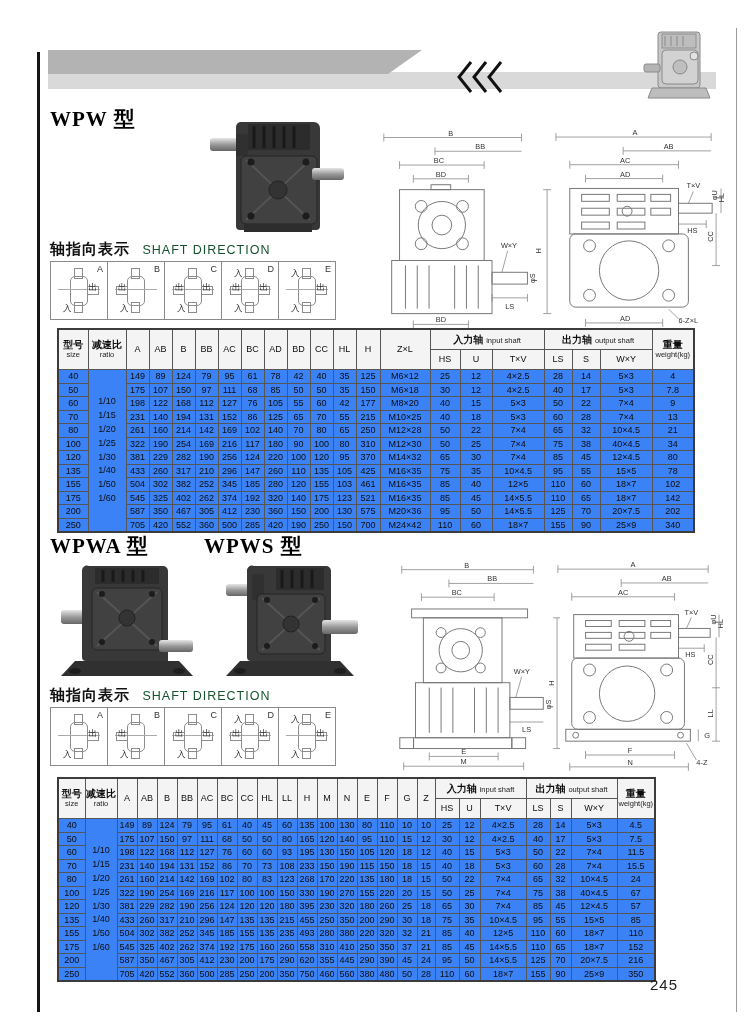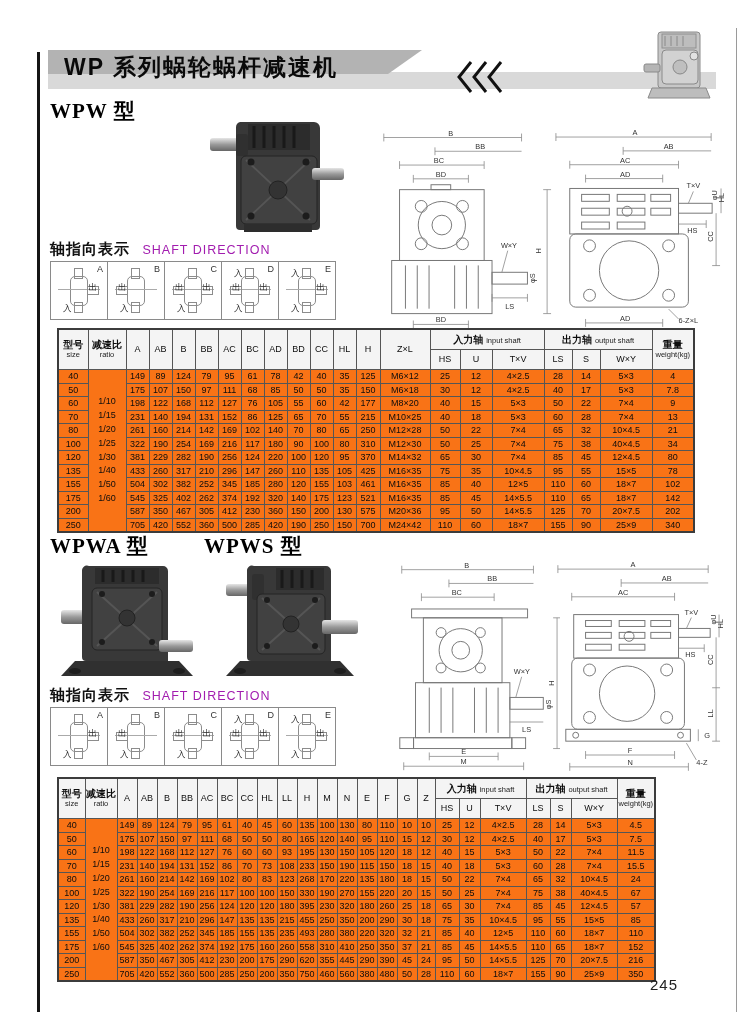--- a/index.html
+++ b/index.html
@@ -15,42 +15,42 @@
   #band-light{left:48px;top:72px;width:668px;height:17px;background:#d9d9d9;}
   #band-dark{left:48px;top:50px;width:340px;height:24px;background:#b3b3b3;}
   #band-slant{left:388px;top:50px;width:0;height:0;border-top:24px solid #b3b3b3;border-right:34px solid transparent;}
   #page-title{left:64px;top:52px;font-size:23px;font-weight:bold;letter-spacing:2px;color:#0a0a0a;}
   #chevrons{left:455px;top:60px;}
   #header-photo{left:638px;top:26px;}
 
   
   .model-heading{font-family:"Liberation Serif",serif;font-weight:bold;font-size:21px;letter-spacing:1px;color:#000;}
   .sd-heading .zh{font-size:15px;font-weight:bold;letter-spacing:1px;}
-  .sd-heading .en{font-size:12.5px;color:#a21caf;margin-left:8px;letter-spacing:1px;}
+  .sd-heading .en{font-size:12.5px;color:#14532d;margin-left:8px;letter-spacing:1px;}
 
   
   .sd-strip{display:flex;}
   .sd-cell{position:relative;width:56px;height:57px;border:1px solid #8a8a8a;border-left:none;background:#fff;}
   .sd-cell:first-child{border-left:1px solid #8a8a8a;}
   .sd-letter{position:absolute;top:2px;right:4px;font-size:9px;color:#333;}
   .glyph{position:absolute;left:11px;top:6px;width:34px;height:45px;}
   .glyph .gbody{position:absolute;left:8px;top:8px;width:16px;height:28px;border:1px solid #8c8c8c;border-radius:5px;}
   .glyph .vtop{position:absolute;left:12px;top:0;width:7px;height:9px;border:1px solid #8c8c8c;}
   .glyph .vbot{position:absolute;left:12px;bottom:0;width:7px;height:9px;border:1px solid #8c8c8c;}
   .glyph .hline{position:absolute;left:-4px;top:21px;width:42px;border-top:1px solid #aaa;}
   .glyph .stub-right{position:absolute;right:-3px;top:18px;width:10px;height:7px;border:1px solid #8c8c8c;}
   .glyph .stub-left{position:absolute;left:-3px;top:18px;width:10px;height:7px;border:1px solid #8c8c8c;}
   .sd-lab{position:absolute;font-size:8.5px;color:#222;line-height:1;}
   .sd-lab.pos-right{right:-1px;top:15px;}
   .sd-lab.pos-left{left:-1px;top:15px;}
   .sd-lab.pos-bottom{left:1px;bottom:1px;}
   .sd-lab.pos-top{left:1px;top:1px;}
 
   
-  table.dim-table{border-collapse:collapse;table-layout:fixed;width:514px;background:#f97316;border:2px solid #3c3c3c;}
+  table.dim-table{border-collapse:collapse;table-layout:fixed;width:514px;background:#3b82f6;border:2px solid #3c3c3c;}
   .dim-table th,.dim-table td{border:1px solid #565656;padding:0;text-align:center;vertical-align:middle;
       font-size:9px;line-height:1.15;color:#0d0d0d;font-weight:normal;overflow:hidden;white-space:nowrap;}
   .dim-table thead th{background:#f4f4f4;height:19px;}
   .dim-table td{height:12.5px;}
   .dim-table .cjk{font-size:10px;font-weight:bold;}
   .dim-table .lat{font-size:7.5px;color:#222;}
   .dim-table .grp .cjk{display:inline;}
   .dim-table .grp .lat{display:inline;margin-left:3px;font-weight:normal;}
   .dim-table .ratio-cell{font-size:9px;line-height:1.55;}
 
@@ -64,21 +64,20 @@
 </head>
 <body>
 
 <div id="page">
   <div class="abs" id="left-rule"></div>
   <div class="abs" id="right-rule"></div>
 
   <div class="abs" id="band-light"></div>
   <div class="abs" id="band-dark"></div>
   <div class="abs" id="band-slant"></div>
-  <div class="abs" id="page-title">WP 系列蜗轮蜗杆减速机</div>
   <div class="abs" id="chevrons">
     <svg width="52" height="34" viewBox="0 0 52 34">
       <polyline points="16,2 4,17 16,32" fill="none" stroke="#111" stroke-width="3"></polyline>
       <polyline points="31,2 19,17 31,32" fill="none" stroke="#111" stroke-width="3"></polyline>
       <polyline points="46,2 34,17 46,32" fill="none" stroke="#111" stroke-width="3"></polyline>
     </svg>
   </div>
   <div class="abs" id="header-photo">
     <svg width="74" height="76" viewBox="0 0 74 76">
       <rect x="20" y="6" width="42" height="56" rx="3" fill="#c7c7c7" stroke="#8a8a8a"></rect>
@@ -88,21 +87,21 @@
       <line x1="39" y1="10" x2="39" y2="20" stroke="#8a8a8a"></line>
         <line x1="45" y1="10" x2="45" y2="20" stroke="#8a8a8a"></line>
       <rect x="24" y="24" width="36" height="34" rx="4" fill="#d2d2d2" stroke="#8a8a8a"></rect>
       <circle cx="42" cy="41" r="7" fill="#bfbfbf" stroke="#888"></circle>
       <circle cx="56" cy="30" r="4" fill="#e2e2e2" stroke="#888"></circle>
       <rect x="6" y="38" width="16" height="8" rx="2" fill="#b5b5b5" stroke="#8a8a8a"></rect>
       <path d="M14,62 L68,62 L72,72 L10,72 Z" fill="#bdbdbd" stroke="#8a8a8a"></path>
     </svg>
   </div>
 
-  <div class="abs model-heading" style="left:50px;top:97px;">WPW 型</div>
+  <div class="abs model-heading" style="left:50px;top:105px;">WPW 型</div>
 
   <div class="abs" style="left:198px;top:110px;">
     <svg width="152" height="128" viewBox="0 0 152 128">
       <defs>
         <linearGradient id="sh1" x1="0" y1="0" x2="0" y2="1">
           <stop offset="0" stop-color="#e6e6e6"></stop>
             <stop offset="0.5" stop-color="#9a9a9a"></stop>
             <stop offset="1" stop-color="#666"></stop>
         </linearGradient>
       </defs>

